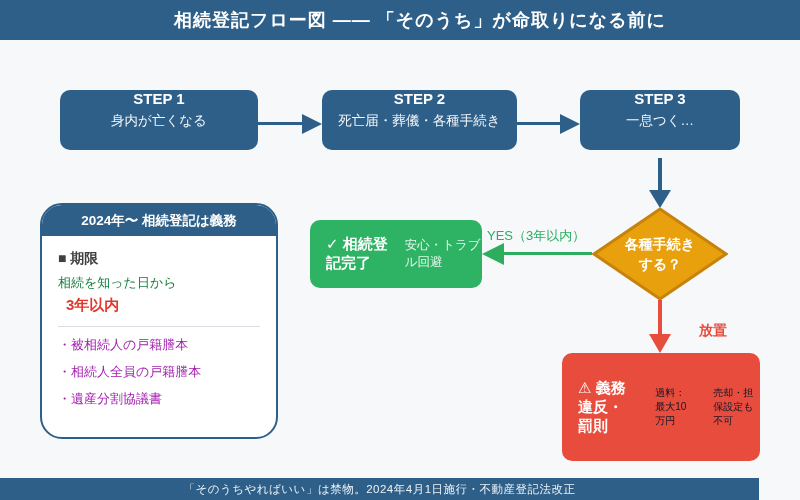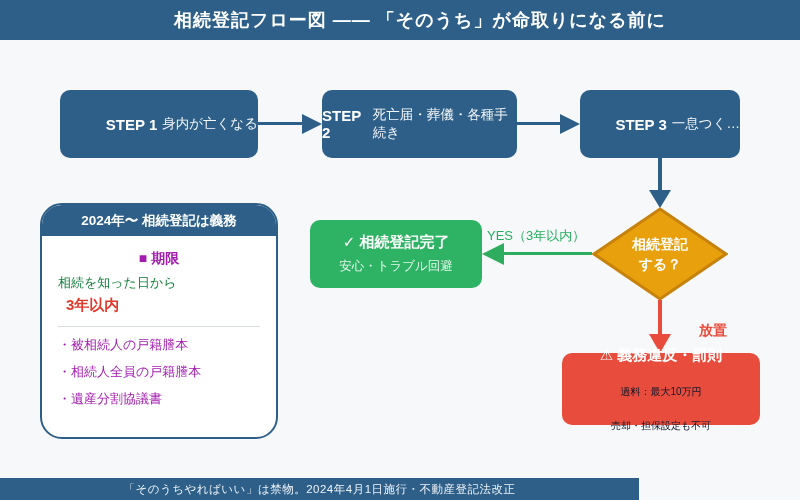--- a/index.html
+++ b/index.html
@@ -16,31 +16,31 @@
   
   .header-bar{
     position:absolute;left:0;top:0;width:800px;height:40px;
     background:#2d5f88;
     display:flex;align-items:center;justify-content:center;padding-left:20px;
   }
   .header-bar h1{
     margin:0;color:#ffffff;font-size:18px;font-weight:bold;letter-spacing:1px;
   }
   .footer-bar{
-    position:absolute;left:0;bottom:0;width:639px;height:22px;
+    position:absolute;left:0;bottom:0;width:759px;height:22px;
     background:#2d5f88;
     display:flex;align-items:center;justify-content:center;
   }
   .footer-bar span{color:#eef3f8;font-size:11.5px;letter-spacing:.5px;}
 
   
   .step{
-    position:absolute;top:90px;height:68px;
+    position:absolute;top:90px;height:60px;
     background:#2d5f88;border-radius:10px;
-    display:flex;flex-direction:row;align-items:center;justify-content:flex-end;
+    display:flex;flex-direction:column;align-items:center;justify-content:flex-start;
     gap:5px;color:#fff;box-sizing:border-box;
   }
   .step .step-label{font-weight:bold;font-size:15px;}
   .step .step-desc{font-size:13.5px;color:rgba(255,255,255,.95);}
   .step1{left:60px;width:198px;}
   .step2{left:322px;width:195px;}
   .step3{left:580px;width:160px;}
 
   
   .hline{position:absolute;height:3px;background:#2d5f88;}
@@ -83,42 +83,42 @@
   .diamond-wrap svg{position:absolute;left:0;top:0;}
   .diamond-text{
     position:absolute;left:0;top:0;width:136px;height:94px;
     display:flex;flex-direction:column;align-items:center;justify-content:center;
     color:#fff;font-weight:bold;font-size:14px;line-height:1.45;
   }
 
   
   .result{
     position:absolute;border-radius:10px;color:#fff;box-sizing:border-box;
-    display:flex;flex-direction:column;align-items:center;justify-content:center;
+    display:flex;flex-direction:row;align-items:center;justify-content:center;padding-left:16px;
   }
   .success-box{left:310px;top:220px;width:172px;height:68px;background:#2eb264;gap:6px;}
   .success-box .res-title{font-weight:bold;font-size:15px;}
   .success-box .res-desc{font-size:12.5px;color:#e3f7ec;}
-  .penalty-box{left:562px;top:353px;width:198px;height:72px;background:#e74c3c;gap:20px;}
+  .penalty-box{left:562px;top:353px;width:198px;height:108px;background:#e74c3c;gap:20px;}
   .penalty-box .res-title{font-weight:bold;font-size:15px;}
   .penalty-box .res-desc{font-size:10px;color:#0f172a;}
 
   
   .panel{
     position:absolute;left:40px;top:203px;width:238px;height:236px;
     background:#ffffff;border:2px solid #2d5f88;border-radius:22px;
     box-sizing:border-box;overflow:hidden;
   }
   .panel-header{
     height:31px;background:#2d5f88;color:#fff;
     display:flex;align-items:center;justify-content:center;
     font-weight:bold;font-size:13.5px;
   }
   .panel-body{padding:10px 16px 0 16px;}
-  .panel-heading{font-weight:bold;font-size:14px;color:#a21caf;margin:4px 0 6px 0;text-align:center;}
+  .panel-heading{font-weight:bold;font-size:14px;color:#404040;margin:4px 0 6px 0;}
   .panel-text{font-size:13px;color:#15803d;margin:0 0 4px 0;}
   .panel-deadline{font-weight:bold;font-size:15px;color:#e0392b;margin:2px 0 0 8px;}
   .panel-divider{border:none;border-top:1px solid #d8dde3;margin:11px 0 9px 0;}
   .doc-item{font-size:13px;color:#a21caf;margin:0 0 9px 0;}
 </style>
 </head>
 <body>
 
 <div class="stage">
 
@@ -145,21 +145,21 @@
   <div class="head-right arrow2-head"></div>
 
   <div class="vline arrow3-line"></div>
   <div class="head-down arrow3-head"></div>
 
   <div class="diamond-wrap">
     <svg width="136" height="94" viewBox="0 0 136 94">
       <polygon points="68,2 134,47 68,92 2,47" fill="#e8a00d" stroke="#c7820b" stroke-width="3"></polygon>
     </svg>
     <div class="diamond-text">
-      <span>相続登記</span>
+      <span>各種手続き</span>
       <span>する？</span>
     </div>
   </div>
 
   <div class="yes-label">YES（3年以内）</div>
   <div class="hline yes-line"></div>
   <div class="head-left yes-head"></div>
 
   <div class="result success-box">
     <div class="res-title">

